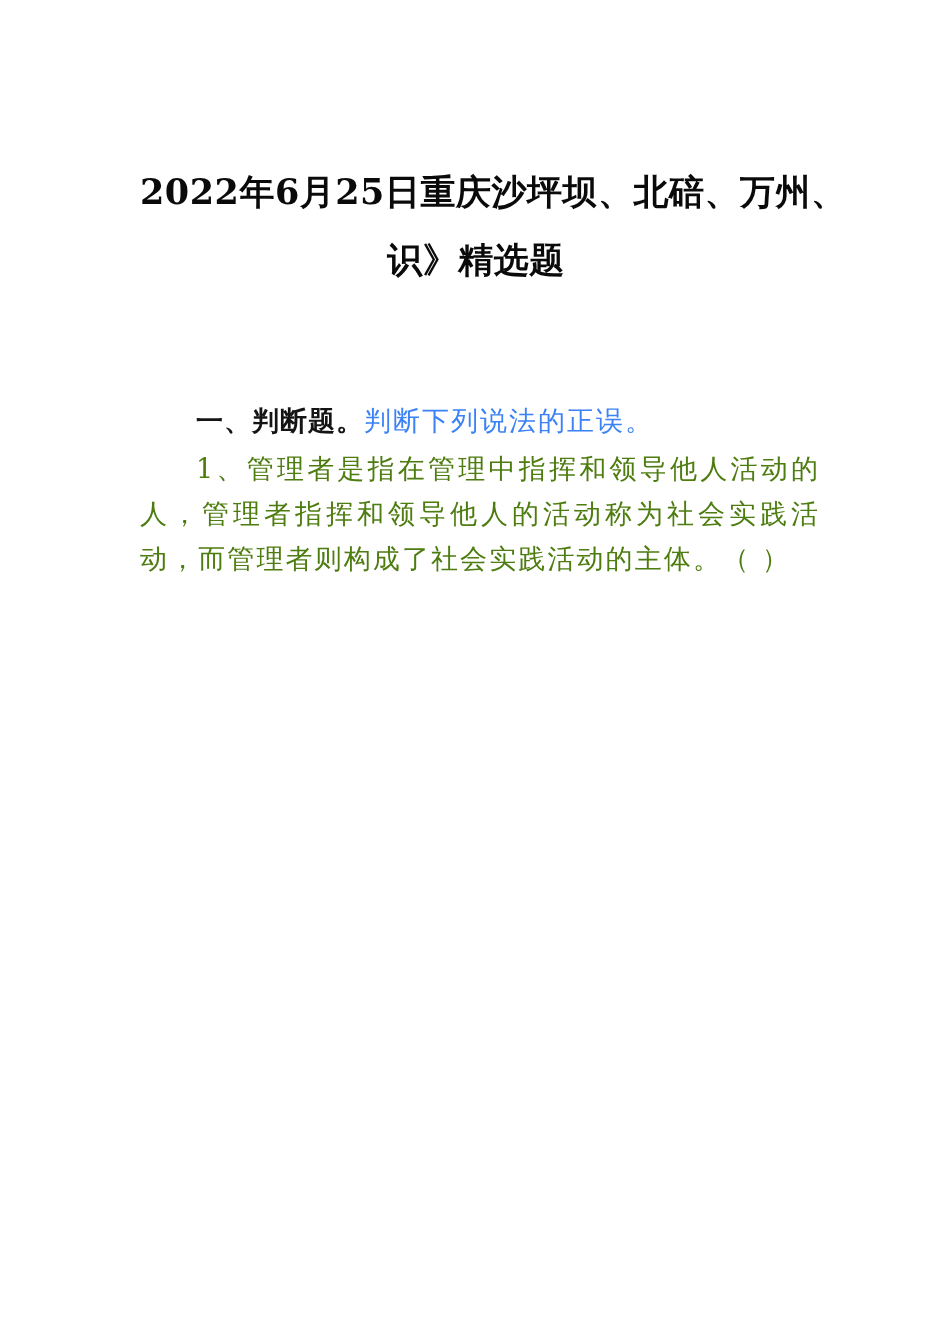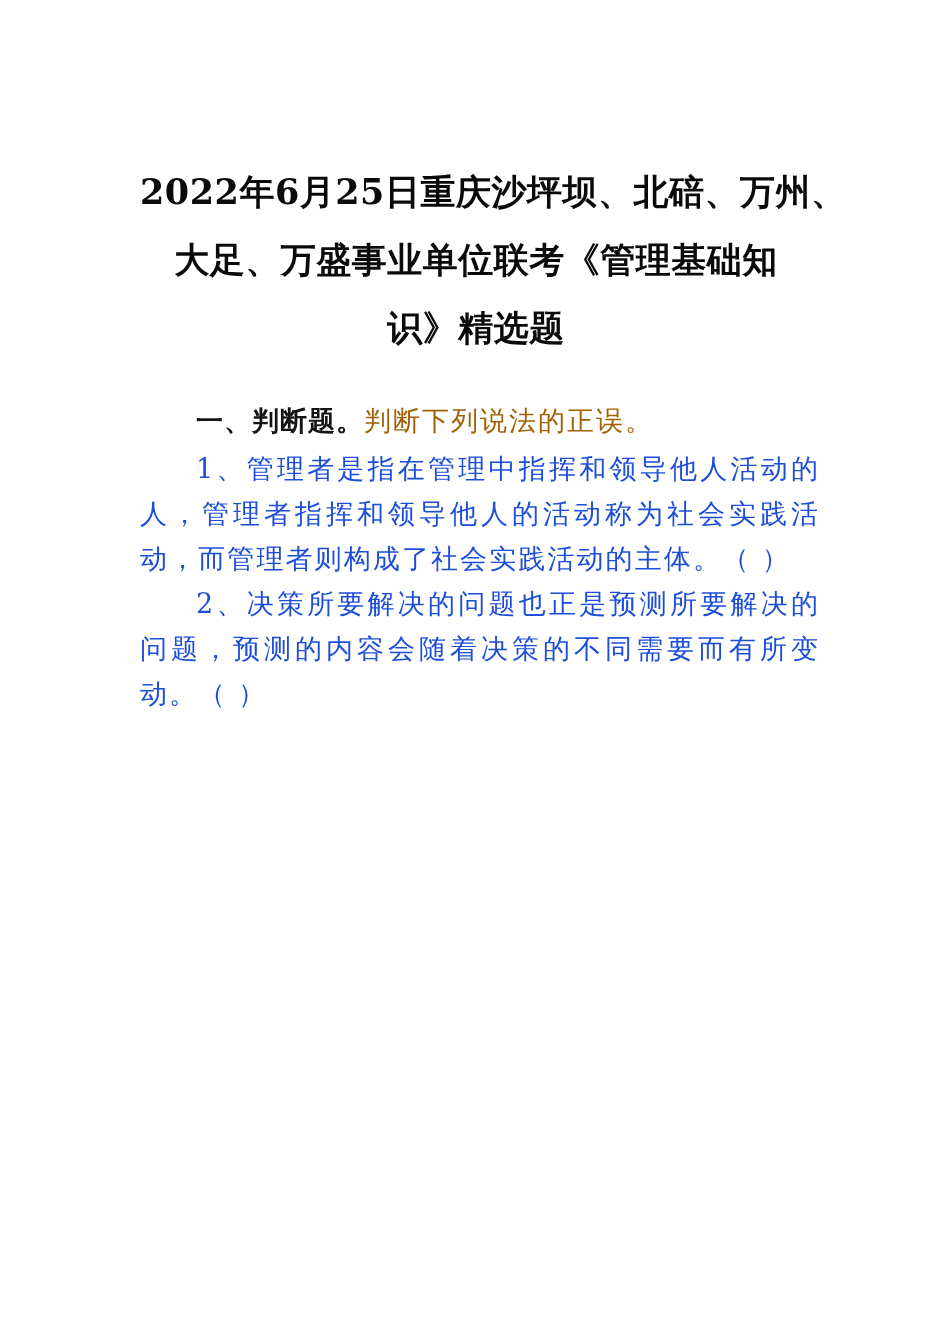--- a/index.html
+++ b/index.html
@@ -61,53 +61,51 @@
   }
   .section-head .head-strong {
     font-weight: 700;
     font-family: Liberation Mono, monospace;
     letter-spacing: 1px;
   }
   .section-head .head-rest {
     font-weight: 400;
     font-family: "DejaVu Serif", "Liberation Serif", serif;
     letter-spacing: 2px;
-    color: #a16207;
+    color: #3b82f6;
   }
 
   .question {
     font-size: 27px;
     line-height: 45px;
     text-indent: 56px;
     letter-spacing: 2.1px;
     text-align: justify;
     text-justify: inter-character;
     margin: 0;
-    color: #1d4ed8;
+    color: #4d7c0f;
     font-family: "DejaVu Serif", "Liberation Serif", serif;
   }
 </style>
 </head>
 <body>
 
 <div class="page">
 
   <div class="title-block">
     <div class="title-line">2022年6月25日重庆沙坪坝、北碚、万州、</div>
-    <div class="title-line">大足、万盛事业单位联考《管理基础知</div>
     <div class="title-line">识》精选题</div>
   </div>
 
   <div class="body-block">
 
     <p class="section-head"><span class="head-strong">一、判断题。</span><span class="head-rest">判断下列说法的正误。</span></p>
 
     <p class="question"><span>1、</span><span>管理者是指在管理中指挥和领导他人活动的人，管理者指挥和领导他人的活动称为社会实践活动，而管理者则构成了社会实践活动的主体。（      ）</span></p>
 
-    <p class="question"><span>2、</span><span>决策所要解决的问题也正是预测所要解决的问题，预测的内容会随着决策的不同需要而有所变动。（      ）</span></p>
 
 
 
 
 
   </div>
 
 </div>
 
 </body></html>

